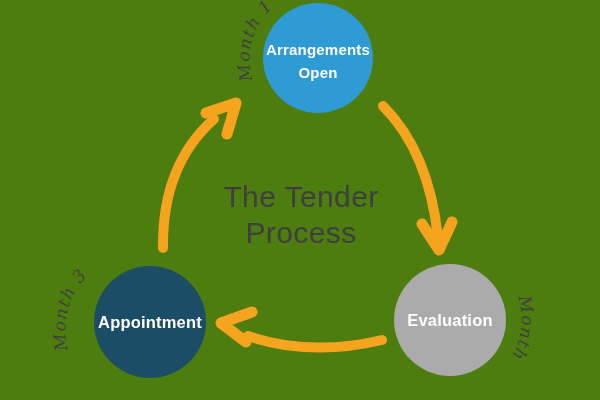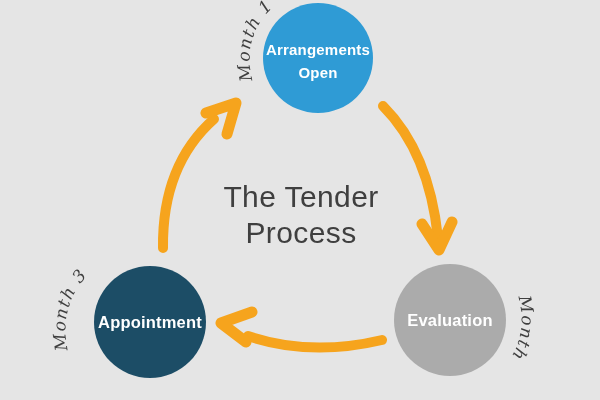--- a/index.html
+++ b/index.html
@@ -1,20 +1,20 @@
 <!DOCTYPE html>
 <html><head>
 <meta charset="utf-8">
 <style>
   html, body { margin: 0; padding: 0; background: #ffffff; }
   .stage {
     width: 600px;
     height: 400px;
     position: relative;
-    background: #e5e5e5;
+    background: #4d7c0f;
     overflow: hidden;
     font-family: "Liberation Sans", sans-serif;
   }
   svg { display: block; }
 
   .node-label {
     font-family: "Liberation Sans", sans-serif;
     font-weight: 700;
     text-anchor: middle;
   }

